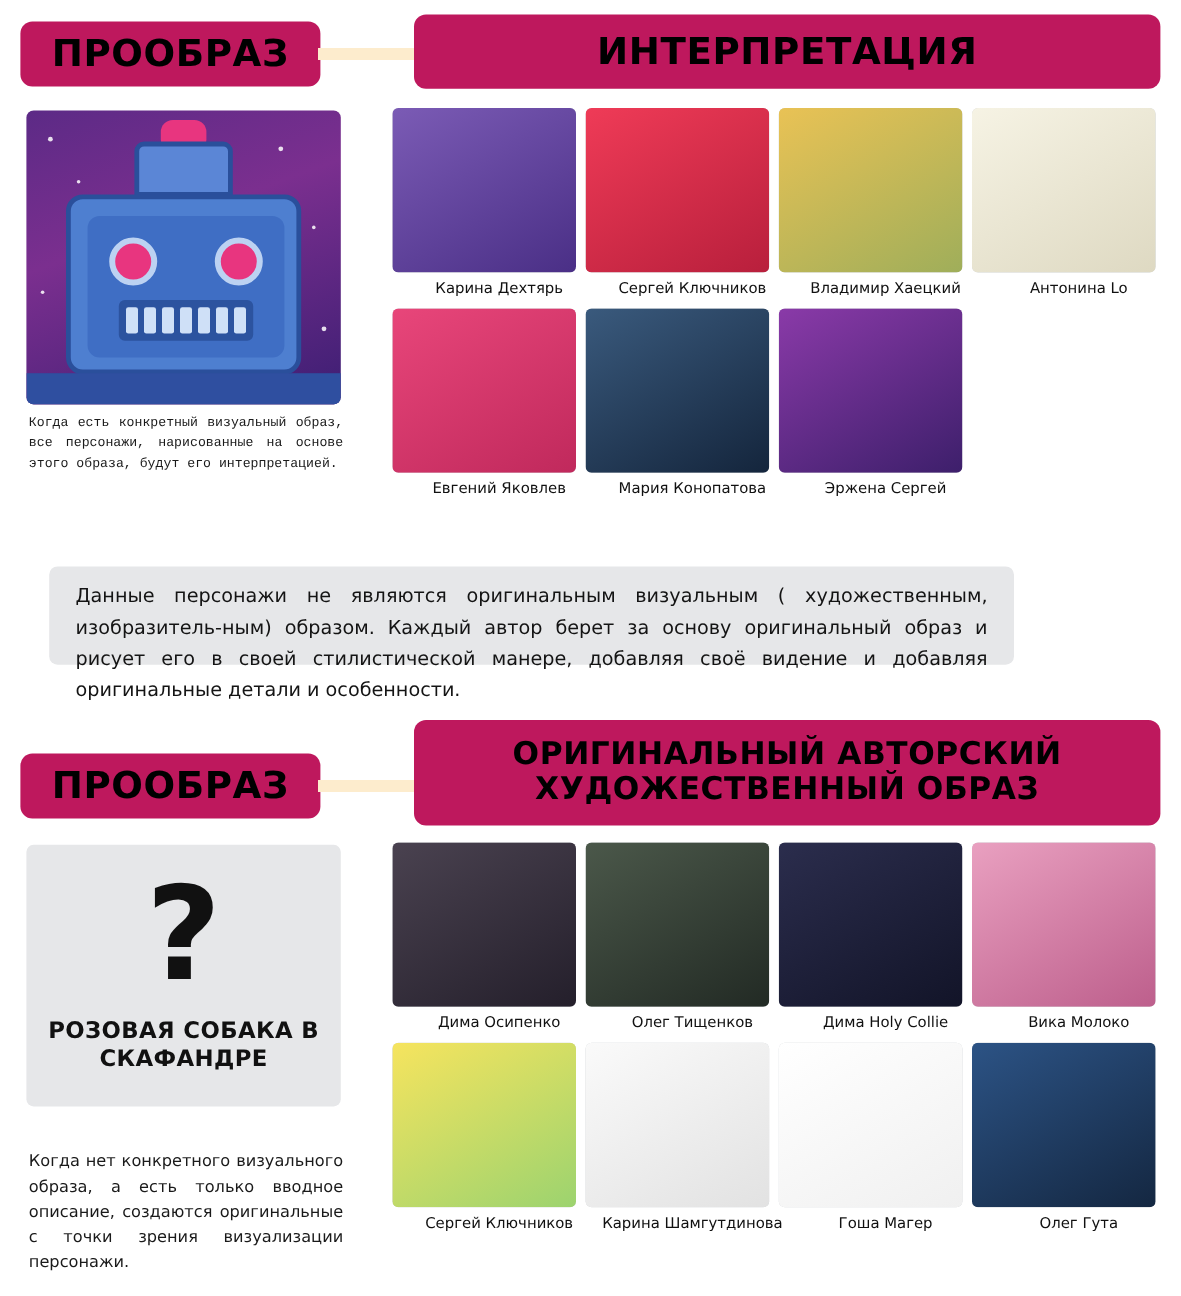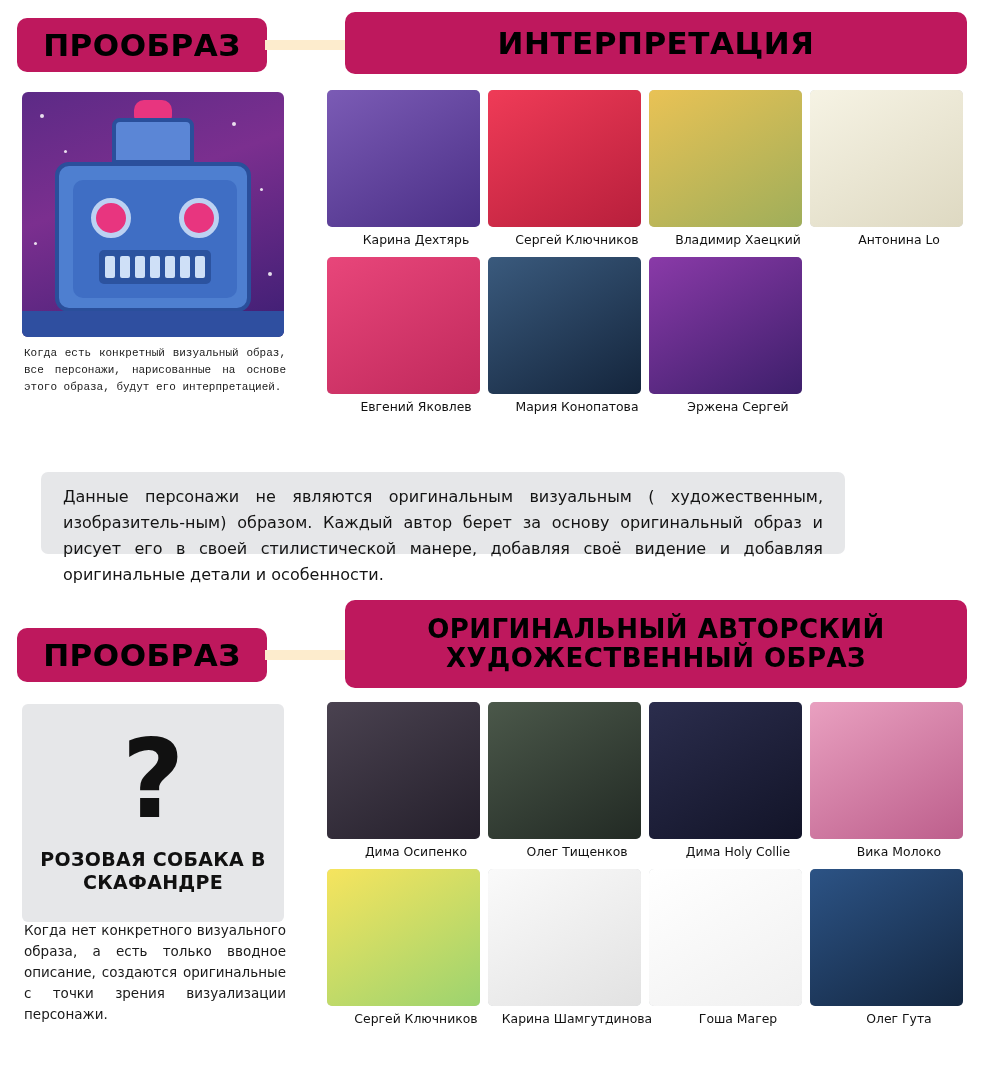--- a/index.html
+++ b/index.html
@@ -96,21 +96,21 @@
     margin-top: 22px;
     font-family: "DejaVu Sans", sans-serif;
   }
   #ref-title-2 {
     margin-top: 14px;
     font-size: 19px; font-weight: bold; color: #111; text-align: center;
     line-height: 1.2; letter-spacing: .3px;
     font-family: "DejaVu Sans", sans-serif;
   }
   #ref-caption-2 {
-    position: absolute; left: 24px; top: 920px; width: 262px;
+    position: absolute; left: 24px; top: 958px; width: 262px;
     font-size: 13.5px; line-height: 1.55; color: #1a1a1a;
     text-align: justify; font-family: "DejaVu Sans", sans-serif;
   }
 
   
   .stars span { position: absolute; background: #fff; border-radius: 50%; opacity: .85; }
   .rbody { position: absolute; left: 33px; top: 70px; width: 196px; height: 150px;
            background: #4e7fd0; border: 4px solid #2a4f9b; border-radius: 14px; }
   .rface { position: absolute; left: 14px; top: 14px; width: 164px; height: 118px;
            background: #3f6ec4; border-radius: 10px; }

